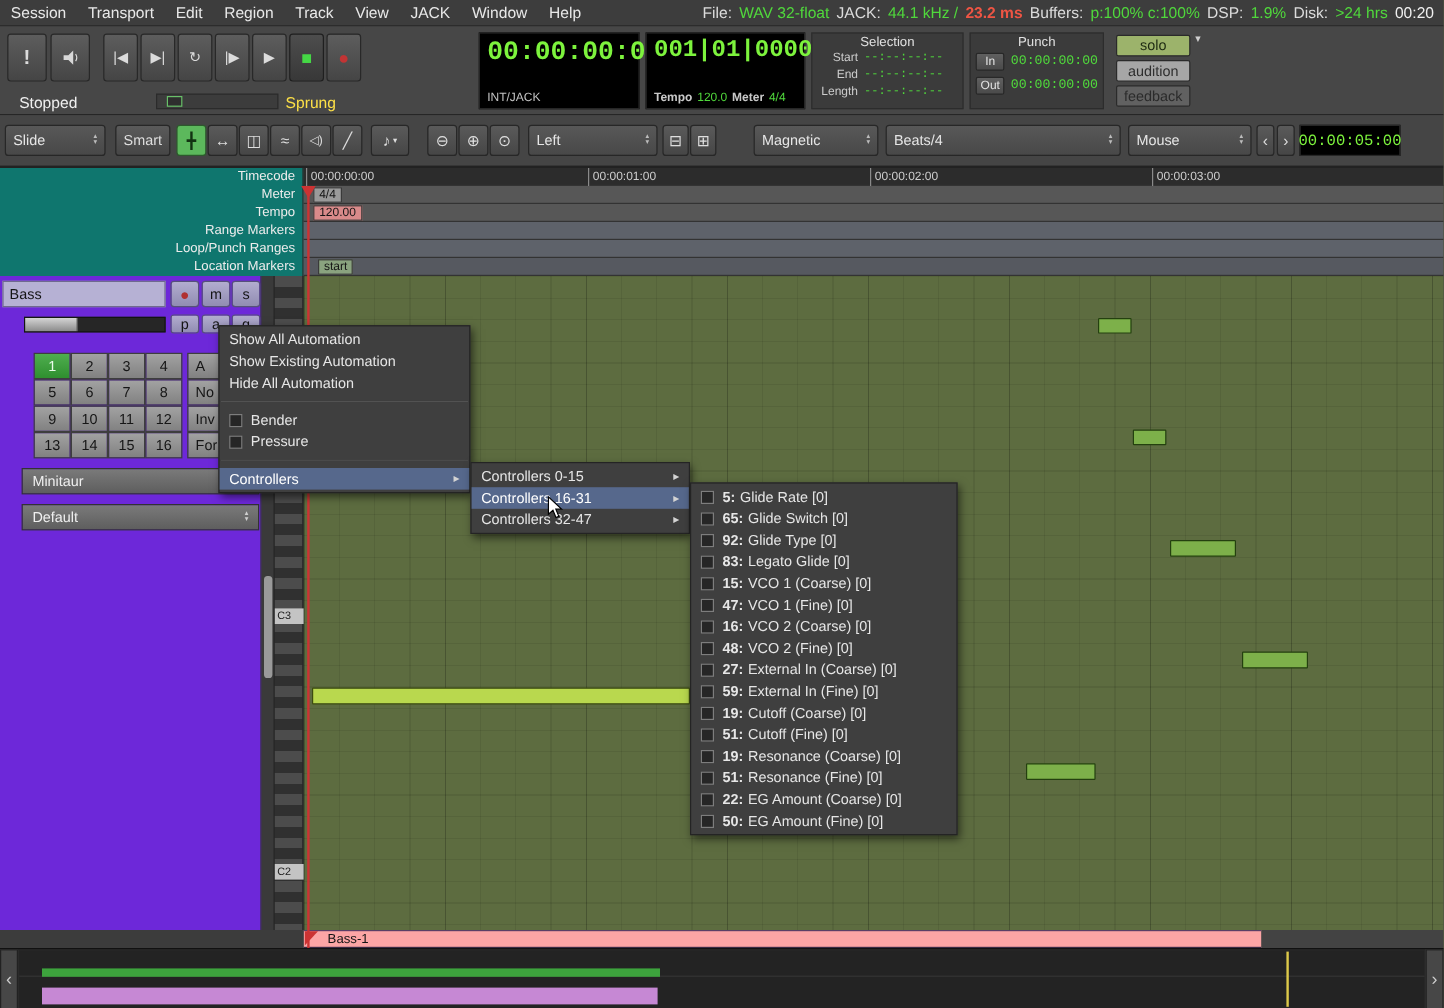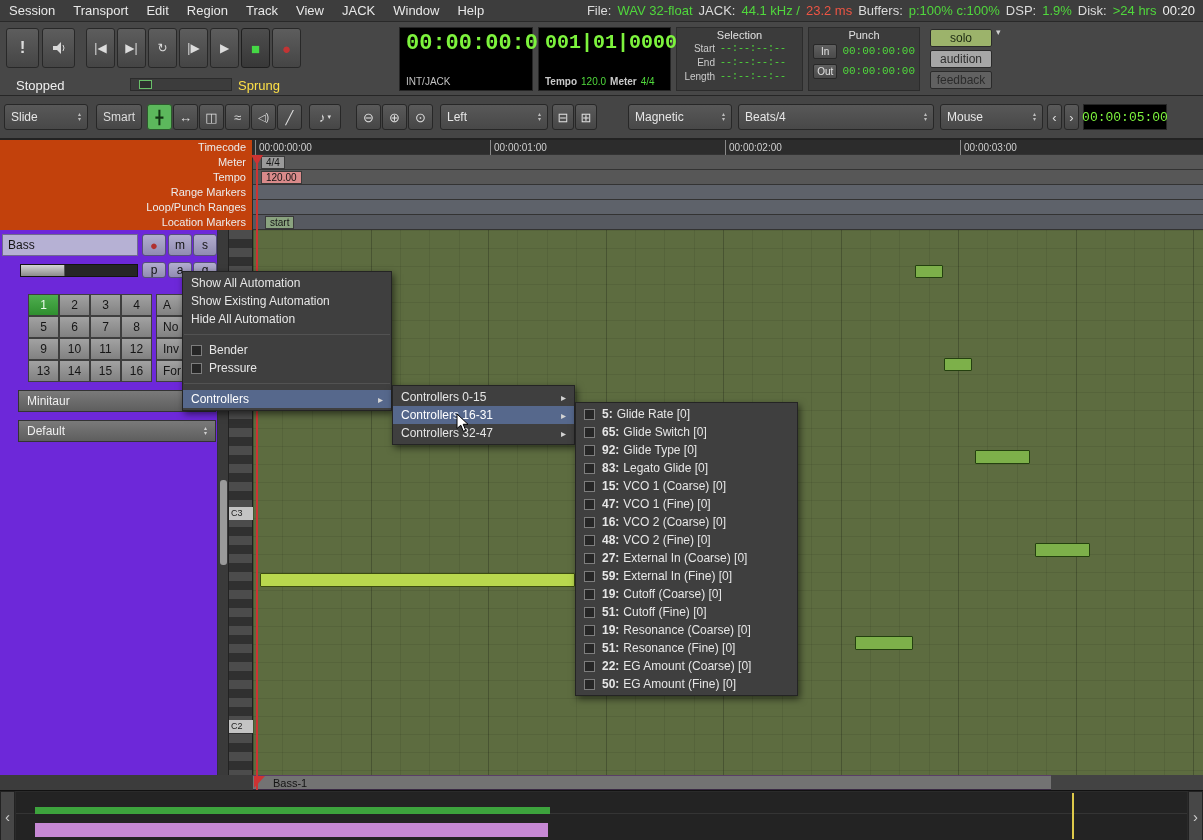--- a/index.html
+++ b/index.html
@@ -5,21 +5,21 @@
   * { margin:0; padding:0; box-sizing:border-box; }
   html,body { width:1203px; height:840px; }
   body { position:relative; background:#434343; font-family:"Liberation Sans",sans-serif; overflow:hidden; color:#e6e6e6; }
 
   
   .menubar { position:absolute; left:0; top:0; width:1203px; height:22px; background:#3d3d3d; border-bottom:1px solid #292929; display:flex; align-items:center; font-size:13px; }
   .mitem { padding:0 9px; color:#e8e8e8; cursor:default; }
   .statusbar { margin-left:auto; display:flex; align-items:center; gap:6px; padding-right:8px; font-size:13px; }
   .slabel { color:#dcdcdc; }
   .sgreen { color:#50d83c; }
-  .sred { color:#ee5544; }
+  .sred { color:#ee5544;font-weight:bold; }
   .swhite { color:#f0f0f0; }
 
   
   .transport { position:absolute; left:0; top:22px; width:1203px; height:74px; background:#474747; border-bottom:1px solid #262626; }
   .tbtn { background:linear-gradient(#5d5d5d,#454545); border:1px solid #282828; border-radius:3px; color:#dcdcdc; display:flex; align-items:center; justify-content:center; }
   .grp-left { position:absolute; left:6px; top:6px; display:flex; gap:3px; }
   .grp-left .tbtn { width:33px; height:40px; font-size:17px; font-weight:bold; }
   .grp-trans { position:absolute; left:86px; top:6px; display:flex; gap:2px; }
   .grp-trans .tbtn { width:29px; height:40px; font-size:12px; }
   .glyph-stop { color:#45d845; font-size:15px; }
@@ -61,21 +61,21 @@
   
   .toolbar { position:absolute; left:0; top:96px; width:1203px; height:44px; background:#454545; border-bottom:2px solid #222; display:flex; align-items:center; padding-left:4px; }
   .combo { height:26px; background:linear-gradient(#585858,#484848); border:1px solid #272727; border-radius:3px; display:flex; align-items:center; padding:0 6px; font-size:12px; color:#e6e6e6; }
   .combo .arrows { margin-left:auto; display:flex; flex-direction:column; font-size:6px; line-height:5px; color:#bdbdbd; padding-left:8px; }
   .tool { width:25px; height:26px; margin-right:1px; background:linear-gradient(#5a5a5a,#464646); border:1px solid #272727; border-radius:3px; color:#dedede; font-size:13px; display:flex; align-items:center; justify-content:center; }
   .tool.active { background:#5cb85c; color:#123312; border-color:#2d5a2d; }
   .nudge-clock { width:84px; height:26px; background:#000; border:1px solid #262626; color:#7df33d; font-family:"Liberation Mono",monospace; font-size:13px; display:flex; align-items:center; justify-content:center; }
   .smallbtn { width:15px; height:26px; background:linear-gradient(#5a5a5a,#464646); border:1px solid #272727; border-radius:3px; color:#ddd; font-size:13px; display:flex; align-items:center; justify-content:center; }
 
   
-  .ruler-labels { position:absolute; left:0; top:140px; width:253px; height:90px; background:#c2410c; border-right:1px solid #2a2a2a; }
+  .ruler-labels { position:absolute; left:0; top:140px; width:253px; height:90px; background:#0f766e; border-right:1px solid #2a2a2a; }
   .rlabel { height:15px; line-height:15px; font-size:11px; color:#ececec; text-align:right; padding-right:6px; }
   .ruler-rows { position:absolute; left:253px; top:140px; width:950px; height:90px; }
   .rrow { position:relative; height:15px; border-bottom:1px solid #333; }
   .rrow-tc { background:#2c2c2c; }
   .rrow-mk { background:#575757; }
   .rrow-rng { background:#5e626a; }
   .rrow-loc { background:#565960; }
   .tick { position:absolute; top:0; height:15px; line-height:15px; font-size:10px; color:#cfcfcf; border-left:1px solid #8a8a8a; padding-left:3px; }
   .t0{left:2px;} .t1{left:237px;} .t2{left:472px;} .t3{left:707px;}
   .chip { position:absolute; top:1px; height:13px; line-height:12px; font-size:10px; color:#151515; padding:0 4px; border:1px solid #3a3a3a; }
@@ -107,21 +107,21 @@
     background-color:#5d6c40;
     background-image:
       repeating-linear-gradient(to right, rgba(0,0,0,0.16) 0 1px, transparent 1px 117.5px),
       repeating-linear-gradient(to right, rgba(0,0,0,0.08) 0 1px, transparent 1px 29.375px),
       repeating-linear-gradient(to bottom, rgba(0,0,0,0.08) 0 1px, transparent 1px 18px);
   }
   .note { position:absolute; background:#7db04a; border:1px solid #24400f; border-radius:1px; z-index:5; }
   .note.bright { background:#b9d84e; border-color:#3c4c10; }
   .playhead-line { position:absolute; left:256px; top:155px; width:2px; height:635px; background:#cc3333; z-index:30; }
   .playhead-head { position:absolute; left:251px; top:155px; width:0; height:0; border-left:6px solid transparent; border-right:6px solid transparent; border-top:10px solid #cc3333; z-index:31; }
-  .region-strip { position:absolute; left:253px; top:775px; width:798px; height:15px; background:#737373; border-top:1px solid #5a3f66; border-bottom:1px solid #3a2a44; color:#141414; font-size:11px; line-height:14px; padding-left:20px; }
+  .region-strip { position:absolute; left:253px; top:775px; width:798px; height:15px; background:#fca5a5; border-top:1px solid #5a3f66; border-bottom:1px solid #3a2a44; color:#141414; font-size:11px; line-height:14px; padding-left:20px; }
   .region-marker { position:absolute; left:254px; top:776px; width:0; height:0; border-left:11px solid #cc3333; border-bottom:12px solid transparent; z-index:31; }
   .bottom-left-fill { position:absolute; left:0; top:775px; width:253px; height:15px; background:#3c3c3c; }
 
   
   .summary { position:absolute; left:0; top:790px; width:1203px; height:50px; background:#2a2a2a; border-top:1px solid #111; }
   .sum-nav { position:absolute; top:0; width:15px; height:50px; background:#474747; border:1px solid #222; color:#cfcfcf; font-size:15px; display:flex; align-items:center; justify-content:center; }
   .sum-nav.left { left:0; } .sum-nav.right { right:0; }
   .sum-inner { position:absolute; left:16px; top:1px; width:1171px; height:48px; background:#232323; }
   .sum-line { position:absolute; left:0; top:21px; width:100%; height:1px; background:rgba(255,255,255,0.08); }
   .sum-green { position:absolute; left:19px; top:15px; width:515px; height:7px; background:#3da33d; }

